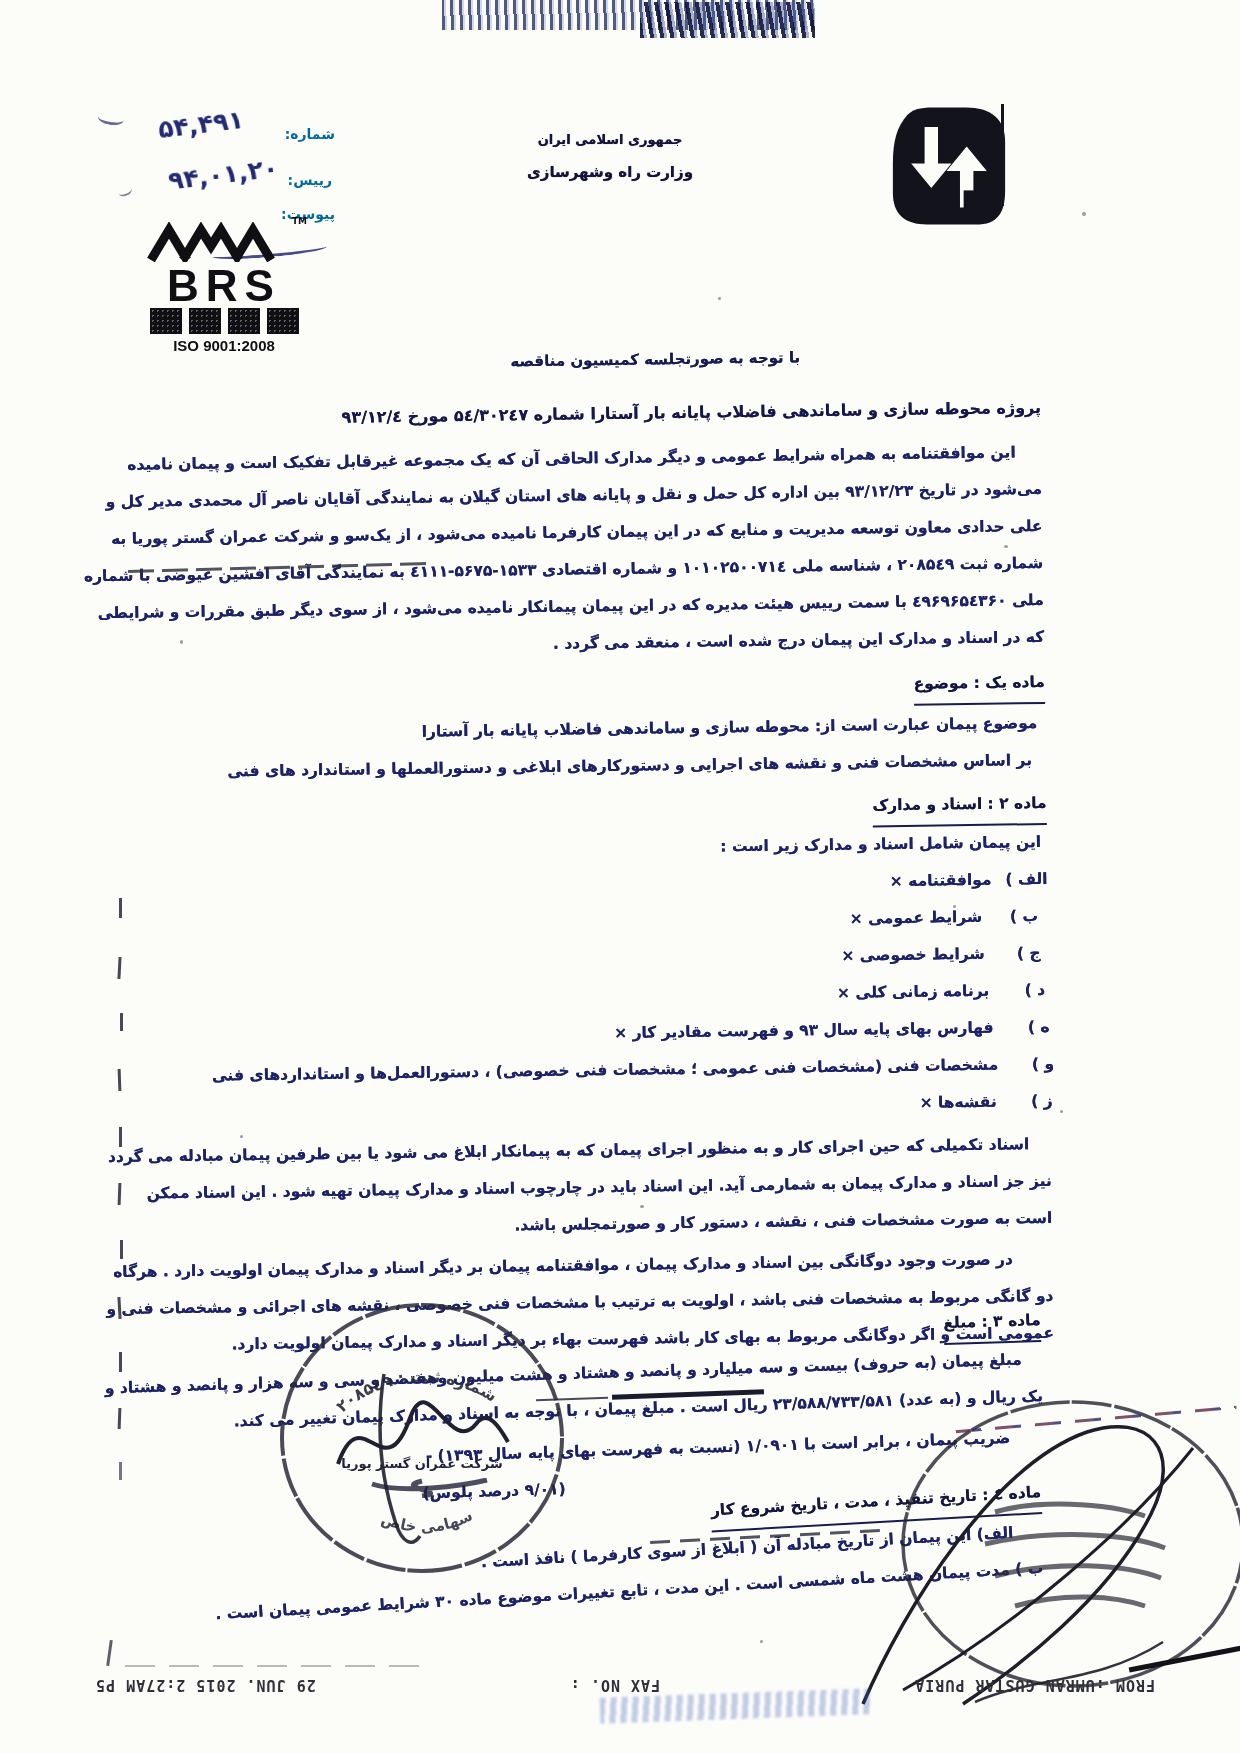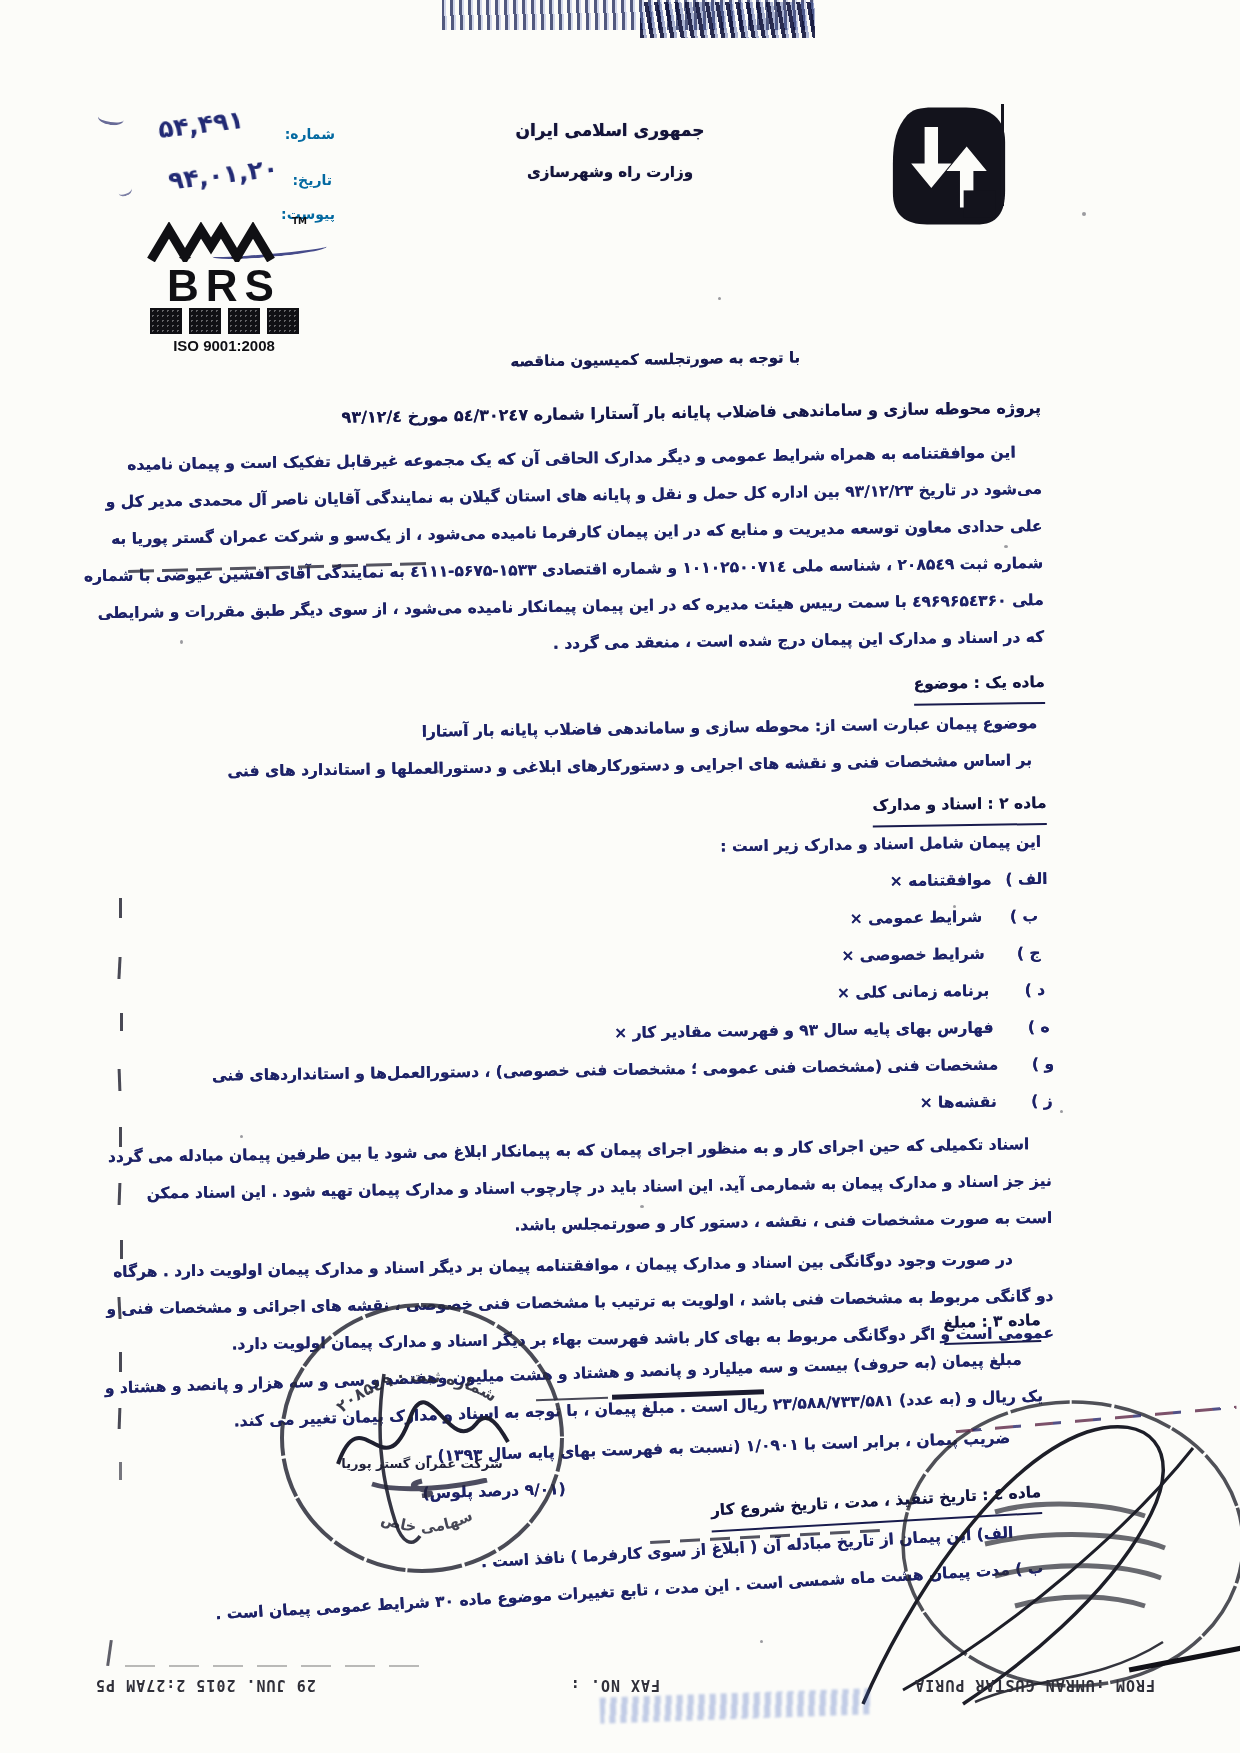--- a/index.html
+++ b/index.html
@@ -52,31 +52,31 @@
 
 <div class="page">
 
   <div class="smudge-top"></div>
   <div class="smudge-top2"></div>
 
   <div class="abs fa meta-label" style="left:283px;top:126px;width:52px;">شماره:</div>
   <div class="abs" style="left:158px;top:110px;">
     <span class="handw">۵۴,۴۹۱</span>
   </div>
-  <div class="abs fa meta-label" style="left:280px;top:172px;width:52px;">تاریخ:</div>
+  <div class="abs fa meta-label" style="left:280px;top:172px;width:52px;">رییس:</div>
   <div class="abs" style="left:168px;top:160px;">
     <span class="handw">۹۴,۰۱,۲۰</span>
   </div>
   <div class="abs" style="left:212px;top:246px;width:115px;height:8px;border-bottom:3px solid #272d78;border-radius:60%;transform:rotate(-5deg);opacity:.85;"></div>
   <div class="abs fa meta-label" style="left:277px;top:206px;width:58px;">پیوست:</div>
 
   <div class="abs" style="left:98px;top:112px;width:26px;height:10px;border-bottom:3px solid #2a2f6e;border-radius:50%;transform:rotate(8deg);opacity:.7;"></div>
   <div class="abs" style="left:118px;top:186px;width:14px;height:8px;border-bottom:2.5px solid #2a2f6e;border-radius:50%;transform:rotate(-20deg);opacity:.6;"></div>
 
-  <div class="abs htitle" style="left:400px;top:120px;width:420px;font-size:17px;">جمهوری اسلامی ایران</div>
+  <div class="abs htitle" style="left:400px;top:132px;width:420px;font-size:13px;">جمهوری اسلامی ایران</div>
   <div class="abs htitle" style="left:400px;top:163px;width:420px;font-size:15px;">وزارت راه وشهرسازی</div>
 
   <svg class="stamp-svg" style="left:888px;top:102px;" width="122" height="128" viewBox="0 0 100 104">
     <path d="M16,10 C7,20 4,32 4,50 L4,74 C4,92 14,100 32,100 L72,100 C90,100 96,90 96,72 L96,32 C96,13 84,4 64,4 L40,4 C30,4 22,4 16,10 Z" fill="#13131c"></path>
     <path d="M30,20 L30,50 L19,50 L35.5,70 L52,50 L41,50 L41,20 Z" fill="#fcfcf9"></path>
     <path d="M70,86 L70,56 L81,56 L64.5,36 L48,56 L59,56 L59,86 Z" fill="#fcfcf9"></path>
     <rect x="62" y="72" width="26" height="22" fill="#13131c"></rect>
   </svg>
   <div class="abs" style="left:1001px;top:104px;width:2.5px;height:102px;background:#15151f;"></div>
 

